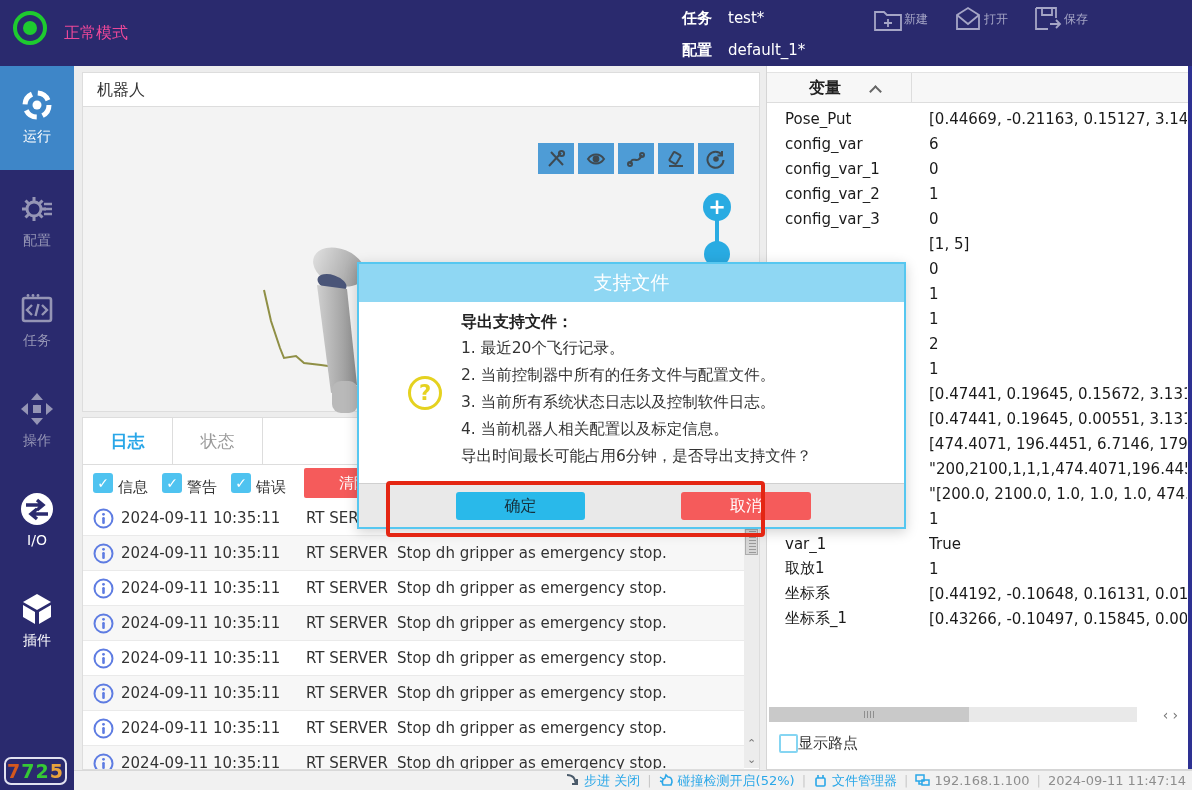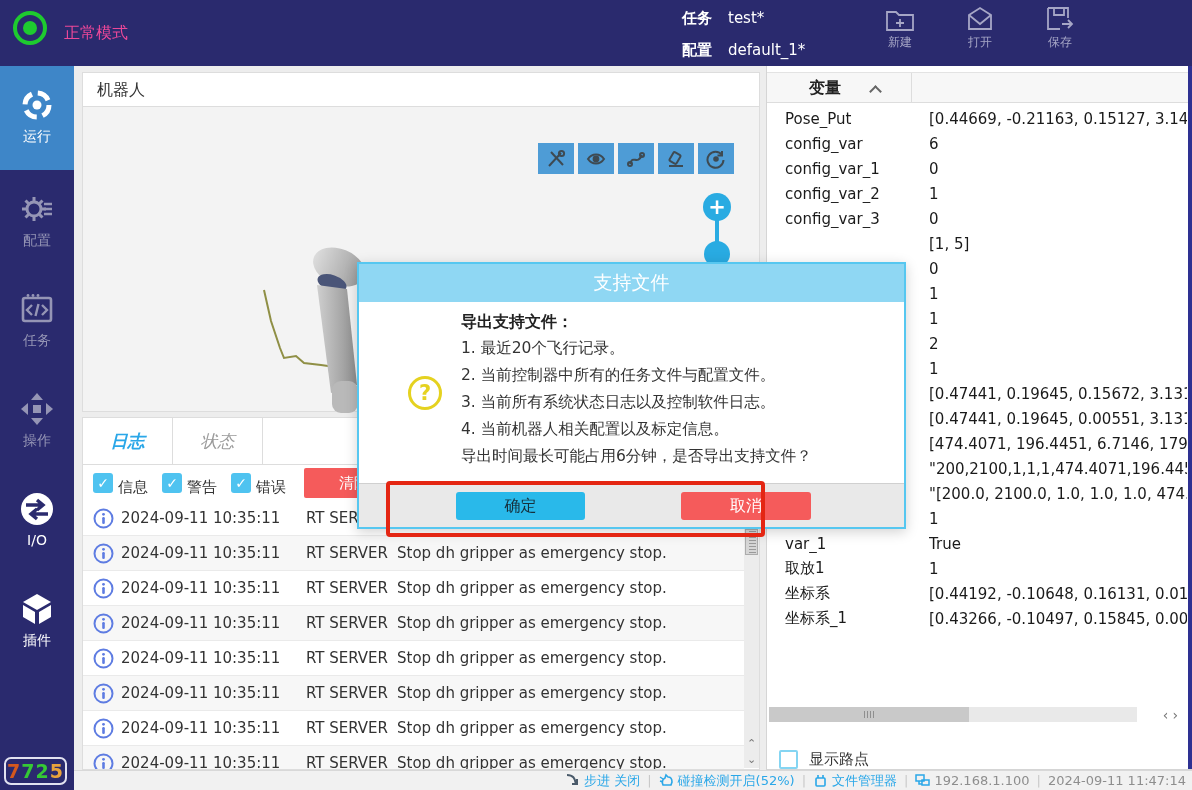--- a/index.html
+++ b/index.html
@@ -9,21 +9,21 @@
   #stage { position:relative; width:1192px; height:790px; background:#EDEDED; }
 
   
   #topbar { left:0; top:0; width:1192px; height:66px; background:#2A2A6E; z-index:5; }
   #mode-ind { left:13px; top:11px; width:34px; height:34px; border:4px solid #1ECB2F; border-radius:50%; }
   #mode-ind .dot { position:absolute; left:6px; top:6px; width:14px; height:14px; background:#1ECB2F; border-radius:50%; }
   #mode-label { left:64px; top:0; height:66px; display:flex; align-items:center; color:#ec4899; font-weight:normal; font-size:16px; }
   .tb-row { left:682px; height:24px; display:flex; align-items:center; color:#fff; font-size:15px; }
   .tb-row .lbl { font-weight:bold; margin-right:16px; }
   #tb-actions { left:872px; top:4px; display:flex; gap:24px; }
-  .tb-act { width:56px; display:flex; flex-direction:column; align-items:center; color:#A6A6C6; font-size:12px; cursor:pointer; }
+  .tb-act { width:56px; display:flex; flex-direction:row; align-items:center; color:#A6A6C6; font-size:12px; cursor:pointer; }
   .tb-act svg { width:32px; height:30px; stroke:#A6A6C6; fill:none; stroke-width:1.8; }
 
   
   #sidebar { left:0; top:66px; width:74px; height:724px; background:#2A2A6E; z-index:5; }
   .side-item { width:74px; height:100px; display:flex; flex-direction:column; align-items:center; }
   .side-item svg { width:34px; height:34px; margin-top:22px; }
   .side-item .s-lbl { margin-top:6px; font-size:14px; }
   .side-item.active { height:104px; background:#3E86C8; }
   .side-item.active .s-lbl, .side-item.bright .s-lbl { color:#fff; }
   .side-item.dim .s-lbl { color:#9595B5; }
@@ -39,21 +39,21 @@
   .vp-btn svg { width:20px; height:20px; stroke:#3E4A52; fill:none; stroke-width:2; }
   #plus-btn { left:620px; top:120px; width:28px; height:28px; border-radius:50%; background:#29ABE2; color:#fff;
     display:flex; align-items:center; justify-content:center; font-size:21px; font-weight:bold; z-index:2; }
   #plus-stem { left:632px; top:147px; width:4px; height:26px; background:#29ABE2; z-index:1; }
   #plus-node { left:621px; top:168px; width:26px; height:26px; border-radius:50%; background:#29ABE2; z-index:1; }
   #robot-gfx { left:170px; top:150px; z-index:1; }
 
   
   #log-panel { left:82px; top:417px; width:678px; height:353px; background:#fff; border:1px solid #DDD; }
   #log-tabs { display:flex; height:47px; border-bottom:1px solid #DDD; }
-  .log-tab { width:90px; display:flex; align-items:center; justify-content:center; font-size:17px; border-right:1px solid #DDD; cursor:pointer;font-style:italic; }
+  .log-tab { width:90px; display:flex; align-items:center; justify-content:center; font-size:17px; border-right:1px solid #DDD; cursor:pointer; }
   .log-tab.on { color:#2AA7E8; font-weight:bold; }
   .log-tab.off { color:#9B9B9B; }
   #log-filters { position:absolute; left:0; top:47px; right:0; height:36px; display:flex; align-items:center; padding-left:10px; }
   .cb { width:20px; height:20px; background:#4FC3F0; border-radius:3px; color:#fff; font-size:14px;
     display:flex; align-items:center; justify-content:center; cursor:pointer; }
   .cb-lbl { font-size:15px; color:#333; margin:8px 14px 0 5px; }
   #clear-btn { width:100px; height:30px; margin-left:4px; background:#F55B5B; color:#fff; font-size:15px;
     border:none; border-radius:2px; cursor:pointer; }
   #log-rows { position:absolute; left:0; top:83px; right:15px; bottom:0; overflow:hidden; }
   .log-row { height:35px; display:flex; align-items:center; border-bottom:1px solid #EAEAEA; font-size:15px; color:#333; }
@@ -74,21 +74,21 @@
   #var-caret { position:absolute; left:104px; top:14px; width:9px; height:9px; border-left:2px solid #666; border-top:2px solid #666; transform:rotate(45deg); }
   #var-divider { position:absolute; left:144px; top:0; width:1px; height:100%; background:#DDD; }
   #var-rows { position:absolute; left:2px; top:40px; right:5px; height:552px; overflow:hidden;margin-left:16px; }
   .var-row { height:25px; display:flex; align-items:center; font-size:15px; color:#1A1A1A; }
   .var-name { width:144px; flex:none; white-space:nowrap; overflow:hidden; }
   .var-val { flex:1; white-space:nowrap; overflow:hidden; }
   #var-hscroll { position:absolute; left:2px; top:641px; width:368px; height:15px; background:#E9E9E9; }
   #var-hthumb { position:absolute; left:0; top:0; width:200px; height:15px; background:#C9C9C9;
     background-image:repeating-linear-gradient(90deg,#C9C9C9 0 2px,#8F8F8F 2px 3px); background-size:14px 7px; background-repeat:no-repeat; background-position:93px 4px; }
   #var-hchev { position:absolute; right:14px; top:641px; display:flex; gap:4px; color:#777; font-size:14px; }
-  #wp-row { position:absolute; left:12px; top:684px; display:flex; align-items:center; gap:11px; }
+  #wp-row { position:absolute; left:12px; top:668px; display:flex; align-items:center; }
   #wp-cb { width:19px; height:19px; border:2px solid #85D5F2; border-radius:2px; background:#fff; cursor:pointer; }
   #wp-lbl { font-size:15px; color:#333; }
 
   
   #statusbar { left:74px; top:770px; width:1118px; height:20px; background:#F1F1F1; border-top:1px solid #D8D8D8;
     display:flex; align-items:center; justify-content:flex-end; gap:7px; padding-right:6px; font-size:13px; }
   .sb-blue { color:#2AA7E8; display:flex; align-items:center; gap:4px; }
   .sb-gray { color:#8E8E8E; }
   .sb-sep { color:#C9C9C9; }
   #statusbar svg { width:15px; height:15px; }

